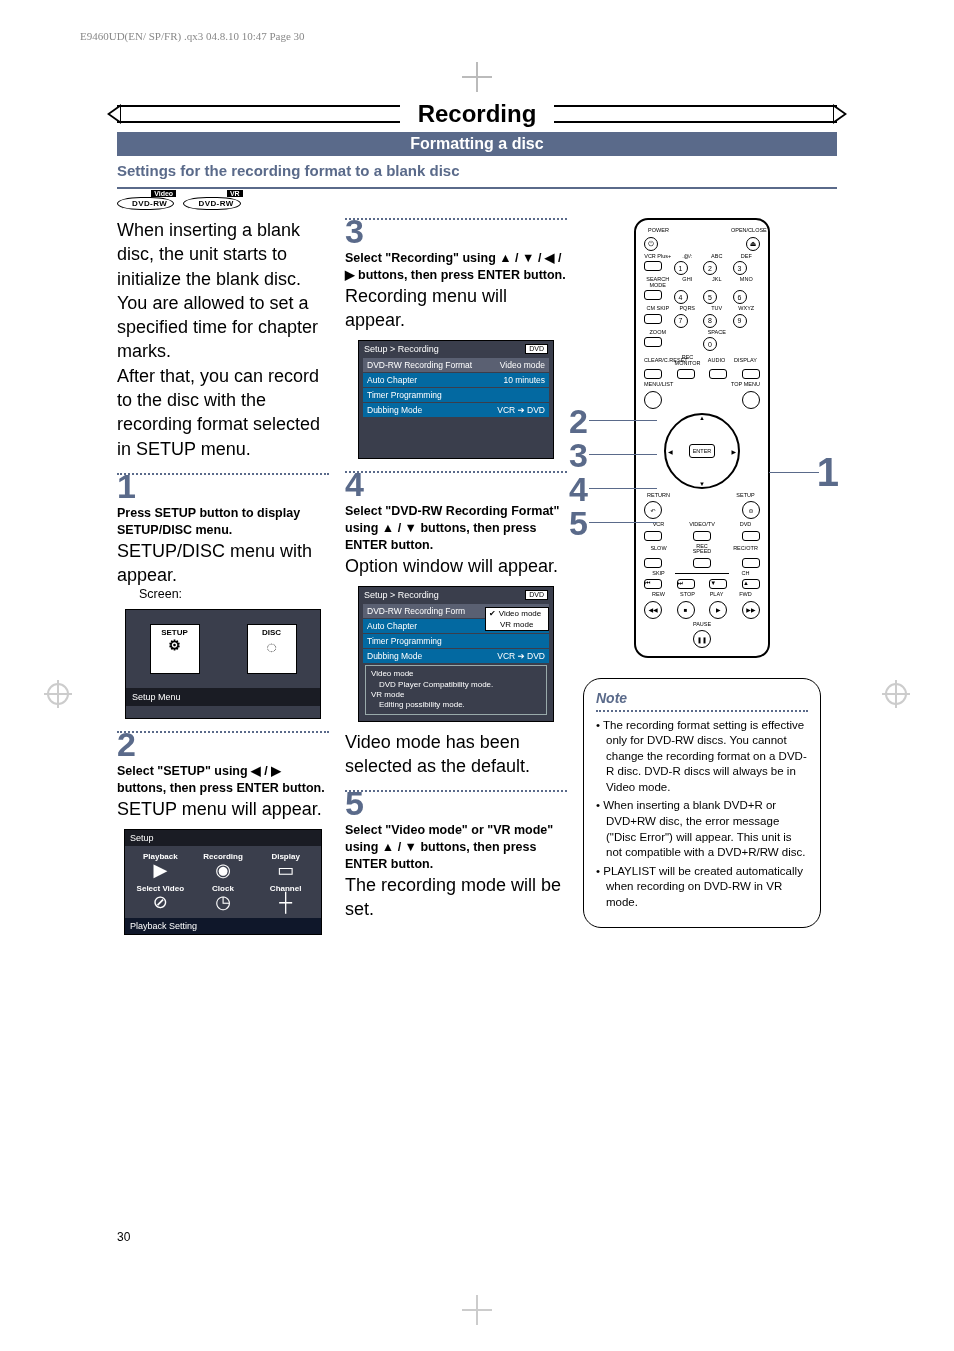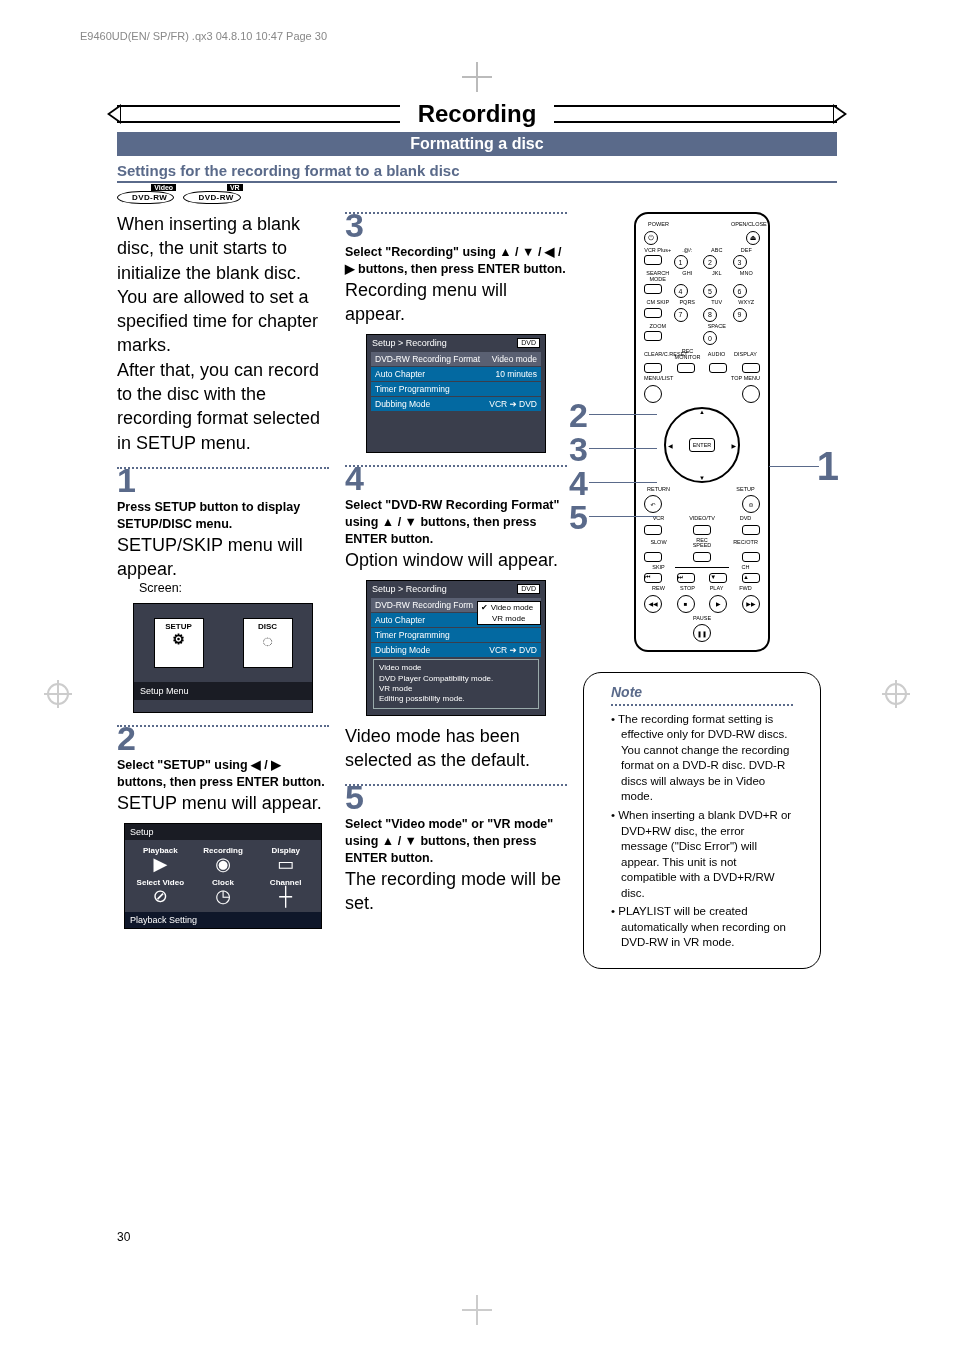--- a/index.html
+++ b/index.html
@@ -9,21 +9,21 @@
     background: #fff;
     color: #000;
     width: 954px;
     height: 1351px;
     position: relative;
   }
   .print-header {
     position: absolute;
     top: 30px;
     left: 80px;
-    font-family: Liberation Sans, sans-serif;
+    font-family: Liberation Serif, serif;
     font-size: 11px;
     color: #888;
   }
   .crop-top {
     position: absolute;
     top: 66px;
     left: 50%;
     transform: translateX(-50%);
     width: 22px; height: 22px;
   }
@@ -79,21 +79,21 @@
     font-weight: bold;
     font-size: 16px;
     padding: 3px 0;
     margin-bottom: 6px;
   }
   .settings-title {
     color: #5a6a8a;
     font-weight: bold;
     font-size: 15px;
     border-bottom: 2px solid #5a6a8a;
-    padding-bottom: 2px;
+    padding-bottom: 8px;
     margin-bottom: 6px;
   }
   .disc-badges { margin-bottom: 8px; }
   .badge {
     display:inline-block; position:relative; margin-right:6px;
     font-size:8px; font-weight:bold;
   }
   .badge .oval { display:inline-block; border:1.5px solid #000; border-radius:50%/60%; background:#fff; padding:1px 6px 1px 14px; font-size:8px; letter-spacing:0.4px; color:#000; position:relative; }
   .badge .arc { position:absolute; left:2px; top:1px; font-size:12px; color:#999; transform:rotate(-20deg);}
   .badge .tag { position:absolute; right:-2px; top:-7px; background:#000; color:#fff; font-size:7px; padding:0 3px;}
@@ -107,57 +107,57 @@
   .dotsep {
     border:none; border-top:2px dotted #5a6a8a; margin:12px 0 -6px 0;
   }
   .stepnum {
     font-size: 34px; font-weight: bold; color:#5a6a8a; line-height:1; margin-bottom:2px;
   }
   .stepbold { font-weight:bold; font-size:12.5px; line-height:1.35; }
   .screen-label { font-size:12.5px; margin-left:22px; }
   
   .osd {
-    background:#3a3e4c; color:#fff; font-size:9px; width:180px; margin:8px auto;
+    background:#3a3e4c; color:#fff; font-size:9px; width:196px; margin:8px auto;
     border:1px solid #000;
   }
   .osd .top { display:flex; justify-content:space-between; padding:3px 5px; font-size:9px; }
   .osd .dvdchip { background:#fff; color:#000; font-size:7px; padding:0 3px; border:1px solid #000;}
   .osd .row { background:#5a6072; margin:1px 4px; padding:2px 4px; display:flex; justify-content:space-between; font-size:8.5px;}
   .osd .row.dark{ background:#0369a1;text-align:right;}
   .osd .space { height:40px;}
   .osd2 { background:#3a3e4c; color:#fff; width:198px; font-size:9px; border:1px solid #000; margin:8px auto;}
   .osd2 .hdr{ background:#1a1c24; padding:3px 5px; font-size:9px;}
   .osd2 .grid{ display:flex; flex-wrap:wrap; padding:4px;}
   .osd2 .cell{ width:33.33%; text-align:center; font-size:8px; padding:2px 0;}
   .osd2 .cell .ic{ display:block; font-size:18px; line-height:1;margin-bottom:1px;}
   .osd2 .ftr{ background:#0f172a; padding:3px 5px; font-size:9px;}
   .osd-pop { position:relative; }
   .osd-pop .popup { position:absolute; right:4px; top:20px; background:#fff; color:#000; border:1px solid #000; font-size:8px; width:64px;}
   .osd-pop .popup div{ padding:1px 3px; display:flex; align-items:center; gap:3px;}
   .osd-pop .info { margin:2px 6px 6px; border:1px solid #9aa; background:#3a3e4c; padding:3px 5px; font-size:8px; line-height:1.3;}
-  .small-ind { margin-left:0;}
+  .small-ind { margin-left:8px;}
   
   .remote-wrap{ position:relative; }
   .remote { width:136px; height:440px; border:2px solid #000; border-radius:14px; margin:0 auto; padding:8px 8px; font-size:6px; position:relative; background:#fff;}
   .remote .rrow{ display:flex; justify-content:space-between; align-items:center; margin-bottom:3px;}
   .remote .lbl{ font-size:5.5px; text-align:center; line-height:1; width:25%; color:#000;}
   .remote .btn-c{ width:14px;height:14px;border:1.5px solid #000;border-radius:50%; display:flex;align-items:center;justify-content:center;font-size:7px;}
   .remote .btn-r{ width:18px;height:10px;border:1.5px solid #000;border-radius:3px;}
   .remote .navpad{ width:76px;height:76px;margin:4px auto; position:relative;}
   .remote .ring{ position:absolute; inset:0; border:2px solid #000; border-radius:50%;}
   .remote .enter{ position:absolute; top:50%; left:50%; transform:translate(-50%,-50%); width:26px;height:14px; border:1.5px solid #000; border-radius:3px; font-size:5.5px; display:flex;align-items:center;justify-content:center;}
   .remote .small-c{ width:18px;height:18px;border:1.5px solid #000;border-radius:50%;display:flex;align-items:center;justify-content:center;}
   .remote .numgrid{ display:grid; grid-template-columns:repeat(4,1fr); gap:2px 2px; margin-bottom:4px;}
   .remote .numgrid .lbl{width:auto;}
   .remote .bar{ height:1px; background:#000; margin:0 2px;}
   .callout { position:absolute; font-size:34px; font-weight:bold; color:#5a6a8a; }
   .call-line{ position:absolute; height:1px; background:#5a6a8a;}
   
-  .note-box { border:1px solid #000; border-radius:18px; padding:10px 27px 14px; margin-top:20px; font-size:11.5px; line-height:1.35;}
+  .note-box { border:1px solid #000; border-radius:18px; padding:10px 12px 14px; margin-top:20px; font-size:11.5px; line-height:1.35;}
   .note-box .nh{ color:#5a6a8a; font-style:italic; font-weight:bold; font-size:14px; }
   .note-box hr{ border:none;border-top:2px dotted #5a6a8a; margin:2px 0 6px;}
   .note-box ul{ list-style:none; padding:0;}
   .note-box li{ padding-left:10px; text-indent:-10px; margin-bottom:3px;}
   .note-box li::before{ content:"• "; }
   .pagenum{ position:absolute; left:117px; top:1230px; font-size:12px;}
   
   .side-crop { position:absolute; top:680px; width:28px; height:28px;}
   .side-crop.left{ left:44px;} .side-crop.right{ right:44px;}
   .side-crop::before{content:"";position:absolute;left:0;right:0;top:13px;height:2px;background:#ccc;}
@@ -205,21 +205,21 @@
   <div class="columns">
 
     <div class="col col1">
       <p class="body-text">When inserting a blank disc, the unit starts to initialize the blank disc.</p>
       <p class="body-text">You are allowed to set a specified time for chapter marks.</p>
       <p class="body-text">After that, you can record to the disc with the recording format selected in SETUP menu.</p>
 
       <hr class="dotsep">
       <div class="stepnum">1</div>
       <p class="stepbold">Press SETUP button to display SETUP/DISC menu.</p>
-      <p class="body-text">SETUP/SKIP menu will appear.</p>
+      <p class="body-text">SETUP/DISC menu with appear.</p>
       <p class="screen-label">Screen:</p>
       <div class="osd" style="height:110px;">
         <div style="display:flex;justify-content:space-around;align-items:center;height:78px;">
           <div style="background:#fff;color:#000;border:1px solid #000;width:50px;height:50px;font-size:8px;text-align:center;padding-top:3px;font-weight:bold;">
             <span>SETUP</span>
             <div style="font-size:14px;line-height:1.2;">⚙</div>
           </div>
           <div style="background:#fff;color:#000;border:1px solid #000;width:50px;height:50px;font-size:8px;text-align:center;padding-top:3px;font-weight:bold;">
             <span>DISC</span>
             <div style="font-size:18px;line-height:1.2;">◌</div>

